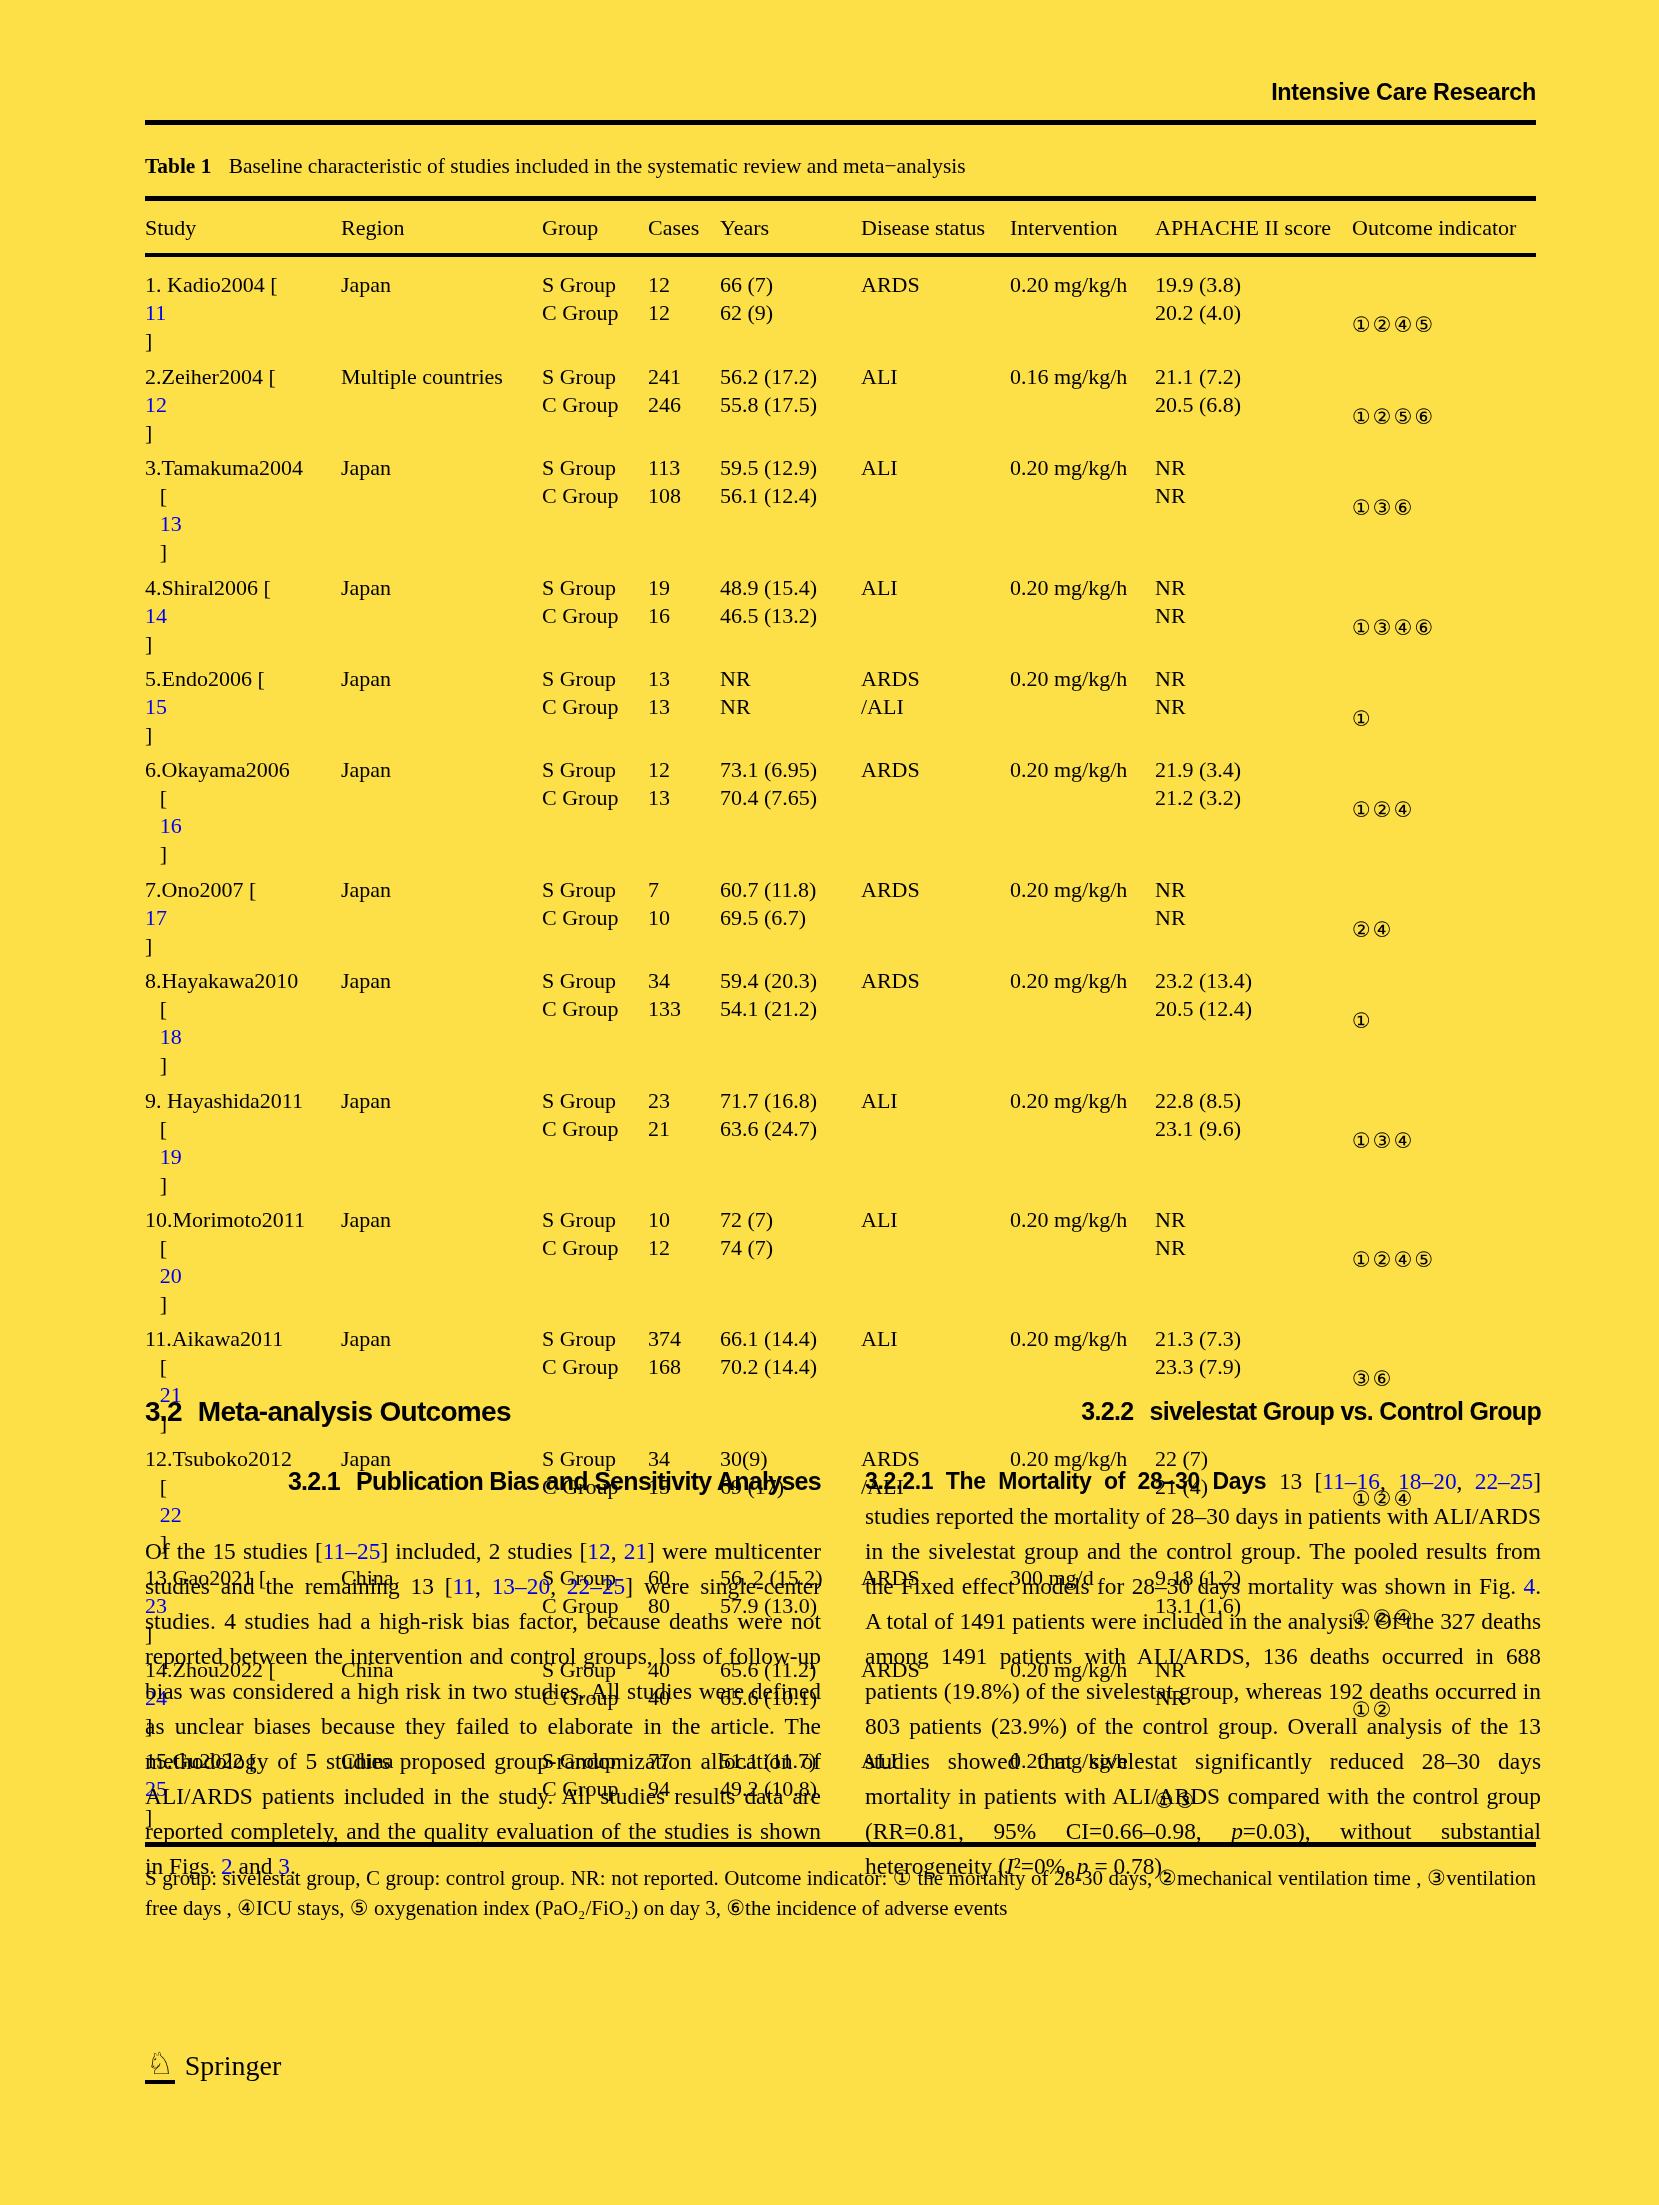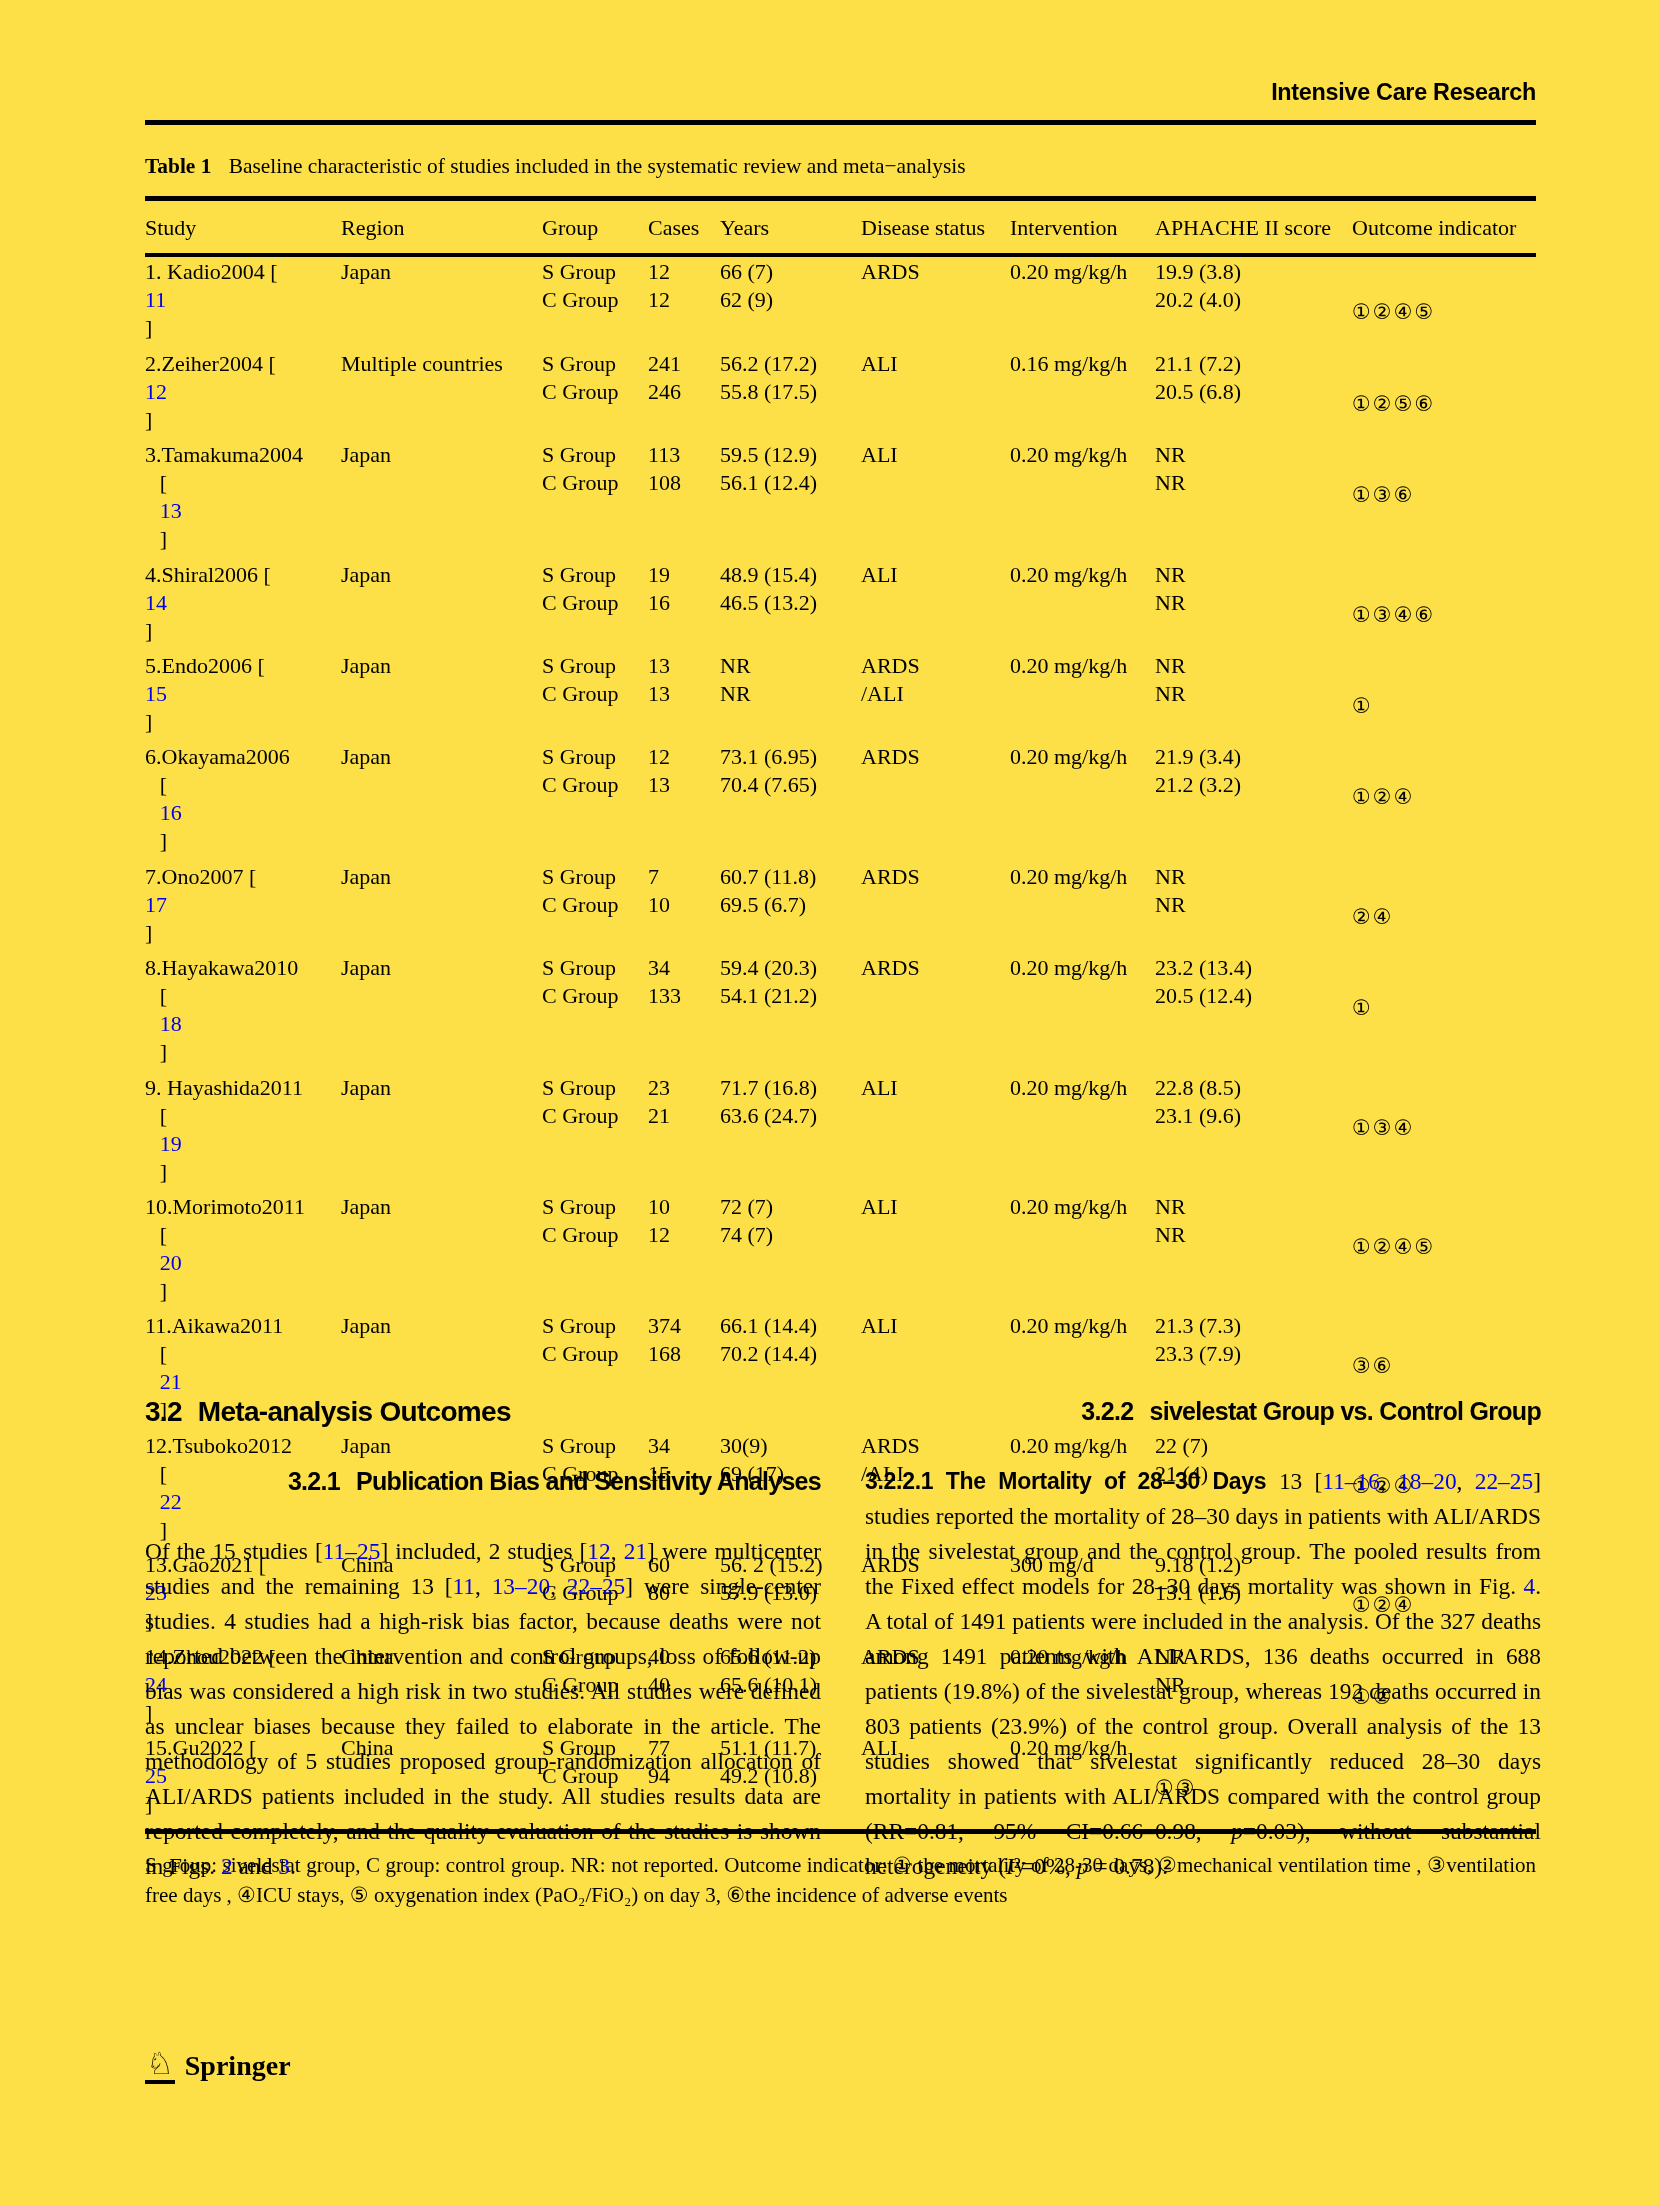--- a/index.html
+++ b/index.html
@@ -14,21 +14,21 @@
     font-size:23.4px;font-weight:600;letter-spacing:-0.3px;
   }
   .header-rule{position:absolute;left:145px;top:120px;width:1391px;height:5.4px;background:#000;}
   
   .tablewrap{position:absolute;left:145px;top:153px;width:1391px;}
   .caption{font-size:21.4px;line-height:27px;margin:0 0 16px 0;}
   .caption .cl{font-weight:bold;margin-right:17.4px;}
   .rule{height:4.7px;background:#000;}
   .thead{display:grid;grid-template-columns:196px 201px 106px 72px 141px 149px 145px 197px 184px;
     padding:13.4px 0 10.7px 0;font-size:22px;line-height:28px;}
-  .tbody{padding:1px 0 4px 0;}
+  .tbody{padding:14px 0 4px 0;}
   .trow{display:grid;grid-template-columns:196px 201px 106px 72px 141px 149px 145px 197px 184px;
     font-size:22px;line-height:28px;margin-bottom:7.4px;}
   .cell{white-space:nowrap;}
   .cell .line{min-height:28px;}
   .study .ref2{padding-left:14.7px;}
   .ref{color:var(--link,#0000EE);}
   .outcome{font-family:"DejaVu Sans",sans-serif;font-size:21px;letter-spacing:2px;margin-top:40px;}
   .footnote{font-size:21px;line-height:29.4px;margin-top:17.4px;text-align:justify;}
   
   .col{position:absolute;top:1395px;width:676px;}
@@ -40,21 +40,21 @@
     letter-spacing:-0.7px;margin:0 0 37px 0;text-align:right;}
   .col h2 .hnum,.col h3 .hnum{margin-right:16px;}
   .para{font-size:23.4px;line-height:35px;text-align:justify;margin:0;}
   .seg-b{color:var(--link,#0000EE);}
   .seg-i{font-style:italic;}
   .seg-h{font-family:Liberation Sans, sans-serif;font-weight:bold;font-size:23px;letter-spacing:-0.3px;}
   
   .logo{position:absolute;left:145px;top:2048px;display:flex;align-items:center;}
   .knight{display:inline-block;font-family:"DejaVu Sans",sans-serif;font-size:31px;line-height:31px;
     border-bottom:4.7px solid #000;padding:0 1.3px 0.7px 1.3px;}
-  .logotext{font-size:28px;margin-left:9.4px;font-weight:bold;}
+  .logotext{font-size:28px;margin-left:9.4px;}
 </style>
 </head>
 <body>
 
 <div class="page">
 
   <div class="journal">Intensive Care Research</div>
   <div class="header-rule"></div>
 
   <div class="tablewrap">

